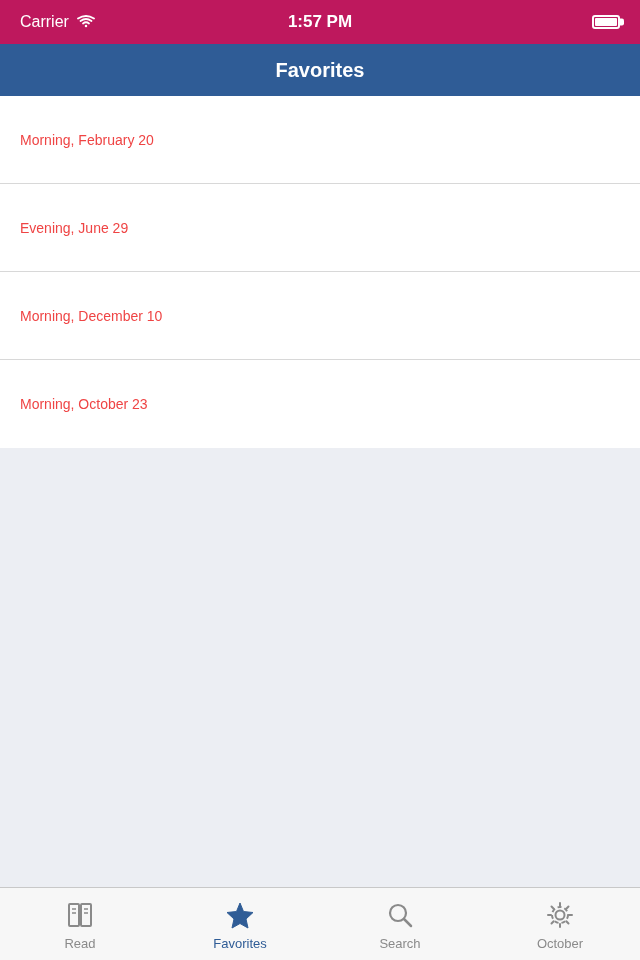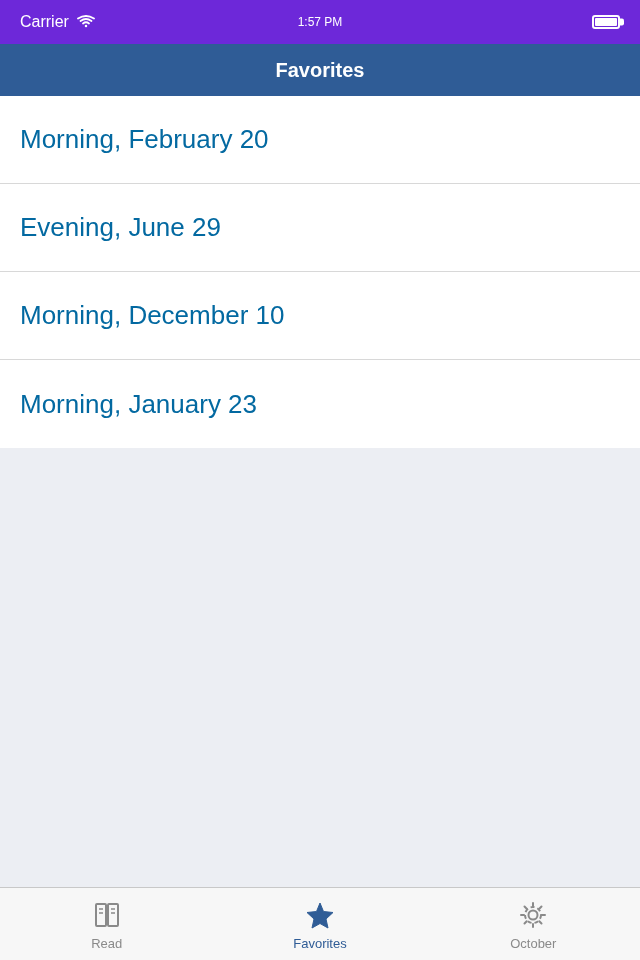--- a/index.html
+++ b/index.html
@@ -10,40 +10,40 @@
       height: 960px;
       font-family: -apple-system, 'Helvetica Neue', Arial, sans-serif;
       background: #f0f0f5;
       overflow: hidden;
       display: flex;
       flex-direction: column;
     }
 
     
     .status-bar {
-      background: #6d28d9;
+      background: #be185d;
       height: 44px;
       display: flex;
       align-items: center;
       justify-content: space-between;
       padding: 0 20px;
       flex-shrink: 0;
     }
     .status-bar-left {
       display: flex;
       align-items: center;
       gap: 8px;
       color: white;
       font-size: 16px;
       font-weight: 500;
     }
     .status-bar-center {
       color: white;
-      font-size: 12px;
-      font-weight: 400;
+      font-size: 17px;
+      font-weight: 700;
       position: absolute;
       left: 50%;
       transform: translateX(-50%);
     }
     .status-bar-right {
       display: flex;
       align-items: center;
       gap: 6px;
     }
     .battery-icon {
@@ -101,22 +101,22 @@
       align-items: center;
       padding: 0 20px;
       border-bottom: 1px solid #d8d8d8;
       cursor: pointer;
       background: white;
     }
     .list-item:last-child {
       border-bottom: none;
     }
     .list-item-text {
-      font-size: 26px;
-      color: #0369a1;
+      font-size: 14px;
+      color: #ef4444;
       font-weight: 400;
     }
 
     
     .empty-area {
       flex: 1;
       background: #eceef3;
     }
 
     
@@ -196,21 +196,21 @@
   <div class="list-item">
     <span class="list-item-text">Morning, February 20</span>
   </div>
   <div class="list-item">
     <span class="list-item-text">Evening, June 29</span>
   </div>
   <div class="list-item">
     <span class="list-item-text">Morning, December 10</span>
   </div>
   <div class="list-item">
-    <span class="list-item-text">Morning, January 23</span>
+    <span class="list-item-text">Morning, October 23</span>
   </div>
 </div>
 
 <div class="empty-area"></div>
 
 <div class="tab-bar">
 
   <div class="tab-item">
     <div class="tab-icon">
       <svg class="icon-svg" viewBox="0 0 32 32" fill="none">
@@ -227,20 +227,29 @@
 
   <div class="tab-item active">
     <div class="tab-icon">
       <svg class="icon-svg" viewBox="0 0 32 32">
         <polygon points="16,4 19.5,12.5 29,13.5 22,20 24,29 16,24.5 8,29 10,20 3,13.5 12.5,12.5" fill="#2f5c96" stroke="#2f5c96" stroke-width="1"></polygon>
       </svg>
     </div>
     <span class="tab-label" style="color:#2f5c96;">Favorites</span>
   </div>
 
+  <div class="tab-item">
+    <div class="tab-icon">
+      <svg class="icon-svg" viewBox="0 0 32 32" fill="none">
+        <circle cx="14" cy="14" r="8" stroke="#8a8a8a" stroke-width="2.2"></circle>
+        <line x1="20" y1="20" x2="27" y2="27" stroke="#8a8a8a" stroke-width="2.5" stroke-linecap="round"></line>
+      </svg>
+    </div>
+    <span class="tab-label">Search</span>
+  </div>
 
   <div class="tab-item">
     <div class="tab-icon">
       <svg class="icon-svg" viewBox="0 0 32 32" fill="none">
         <circle cx="16" cy="16" r="4.5" stroke="#8a8a8a" stroke-width="2"></circle>
         <path d="M16 4 L16 7 M16 25 L16 28 M4 16 L7 16 M25 16 L28 16 M7.5 7.5 L9.7 9.7 M22.3 22.3 L24.5 24.5 M24.5 7.5 L22.3 9.7 M9.7 22.3 L7.5 24.5" stroke="#8a8a8a" stroke-width="2" stroke-linecap="round"></path>
         <circle cx="16" cy="16" r="8" stroke="#8a8a8a" stroke-width="2" fill="none" stroke-dasharray="4 3"></circle>
       </svg>
     </div>
     <span class="tab-label">October</span>

